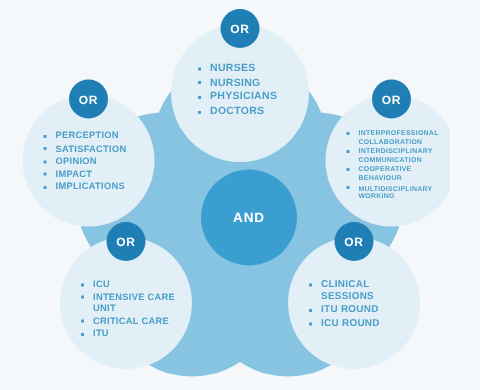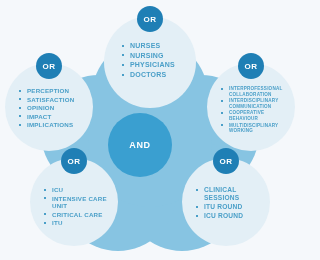--- a/index.html
+++ b/index.html
@@ -11,20 +11,21 @@
     height: 260px;
     overflow: hidden;
     background: #f5f8fb;
     font-family: "Liberation Sans", sans-serif;
   }
   #diagram-root {
     position: relative;
     width: 300px;
     height: 260px;
     background: #f5f8fb;
+    margin-left: 10px;
   }
   #petal-layer {
     position: absolute;
     left: 0;
     top: 0;
     width: 300px;
     height: 260px;
   }
   .node-circle {
     position: absolute;
@@ -65,21 +66,21 @@
     color: #ffffff;
     font-size: 8px;
     font-weight: bold;
     letter-spacing: 0.5px;
     display: flex;
     align-items: center;
     justify-content: center;
   }
   #center-and {
     position: absolute;
-    left: 108px;
+    left: 124px;
     top: 113px;
     width: 64px;
     height: 64px;
     border-radius: 50%;
     background: #3a9fd0;
     color: #ffffff;
     font-size: 9px;
     font-weight: bold;
     letter-spacing: 0.6px;
     display: flex;

